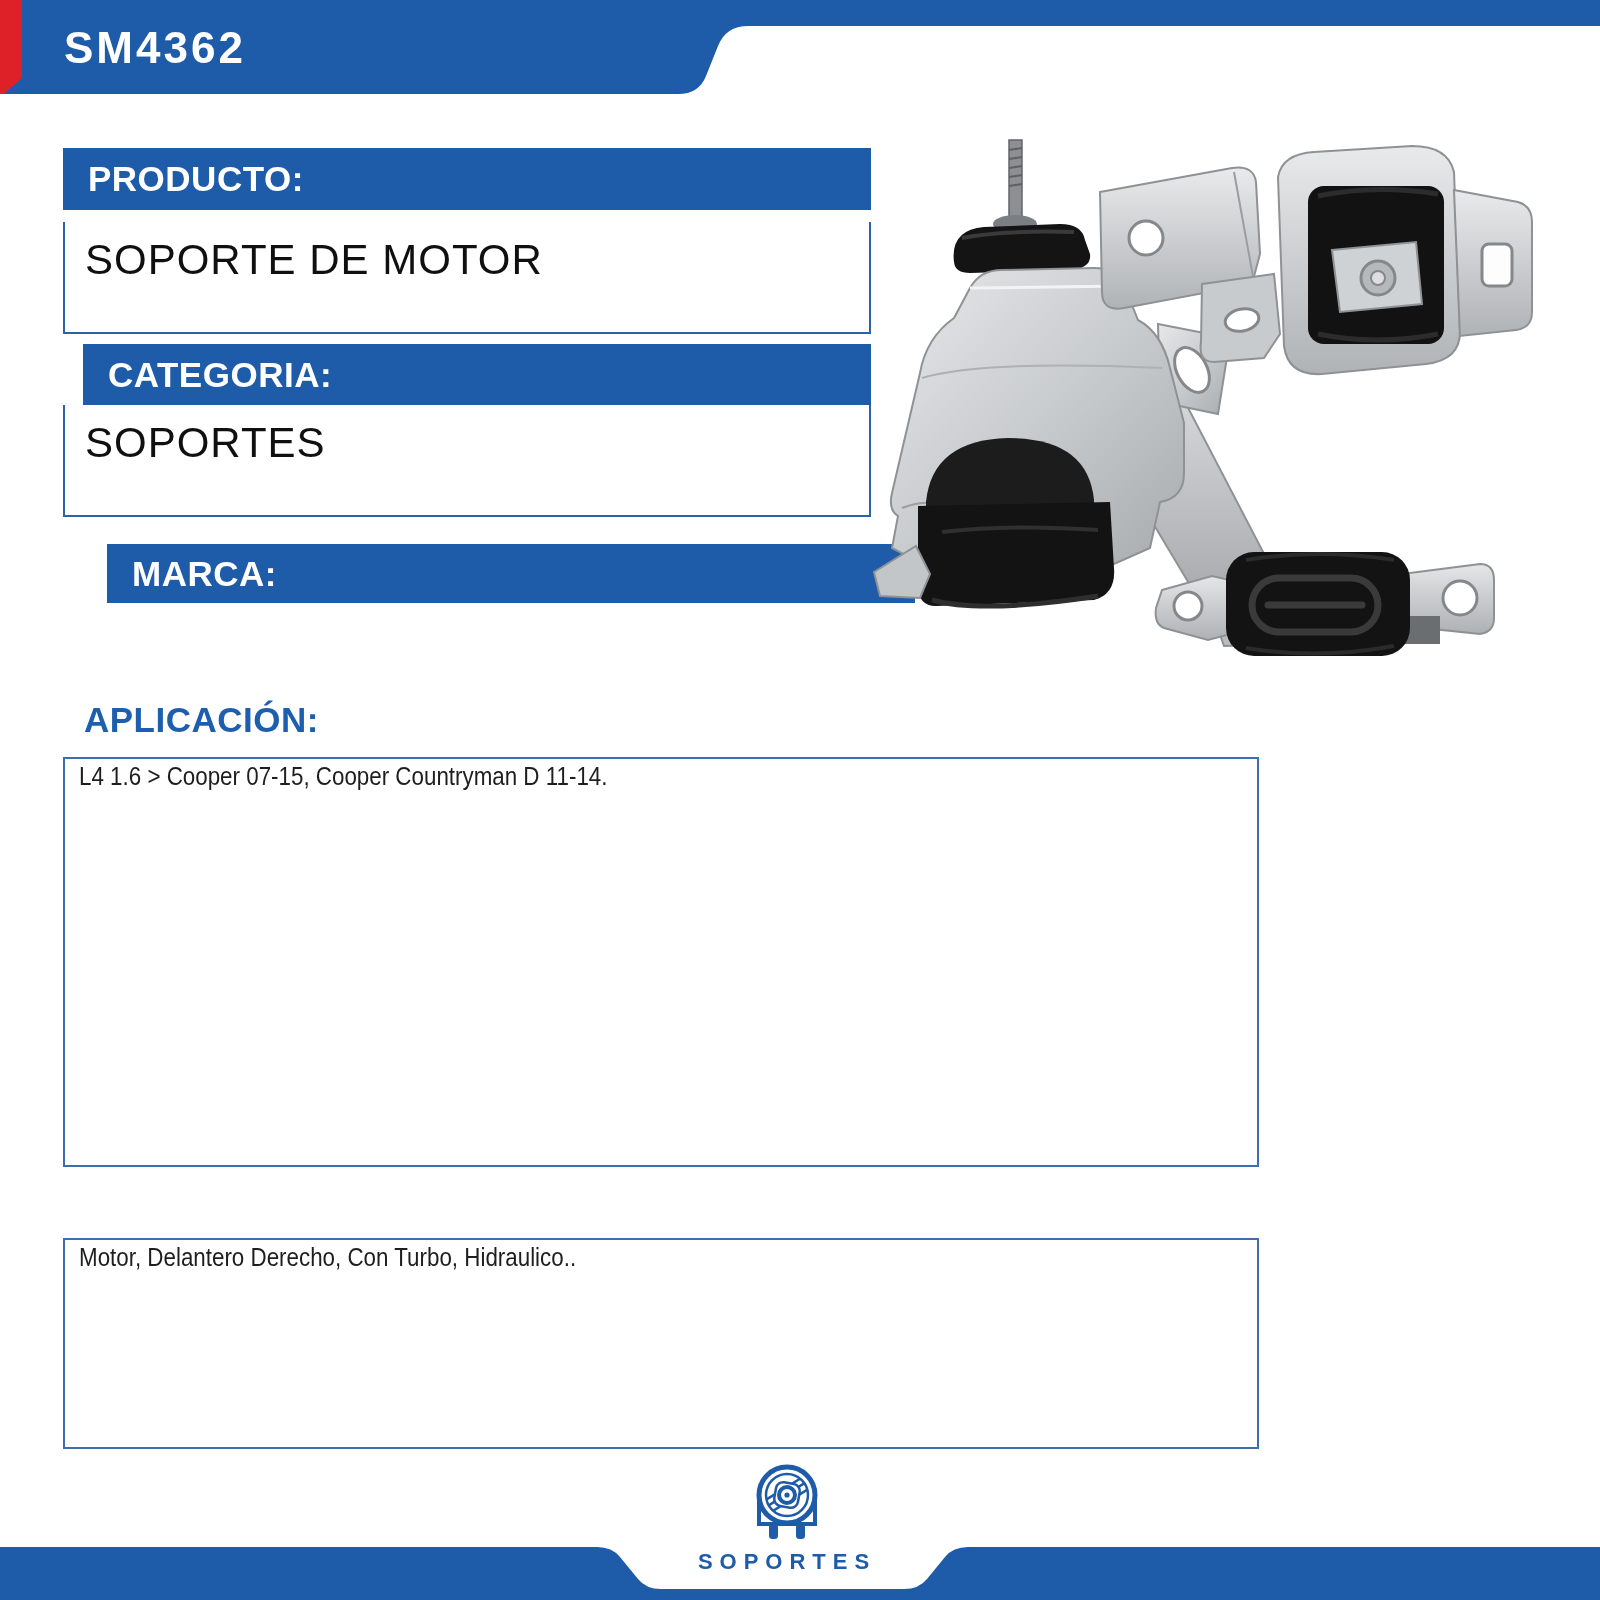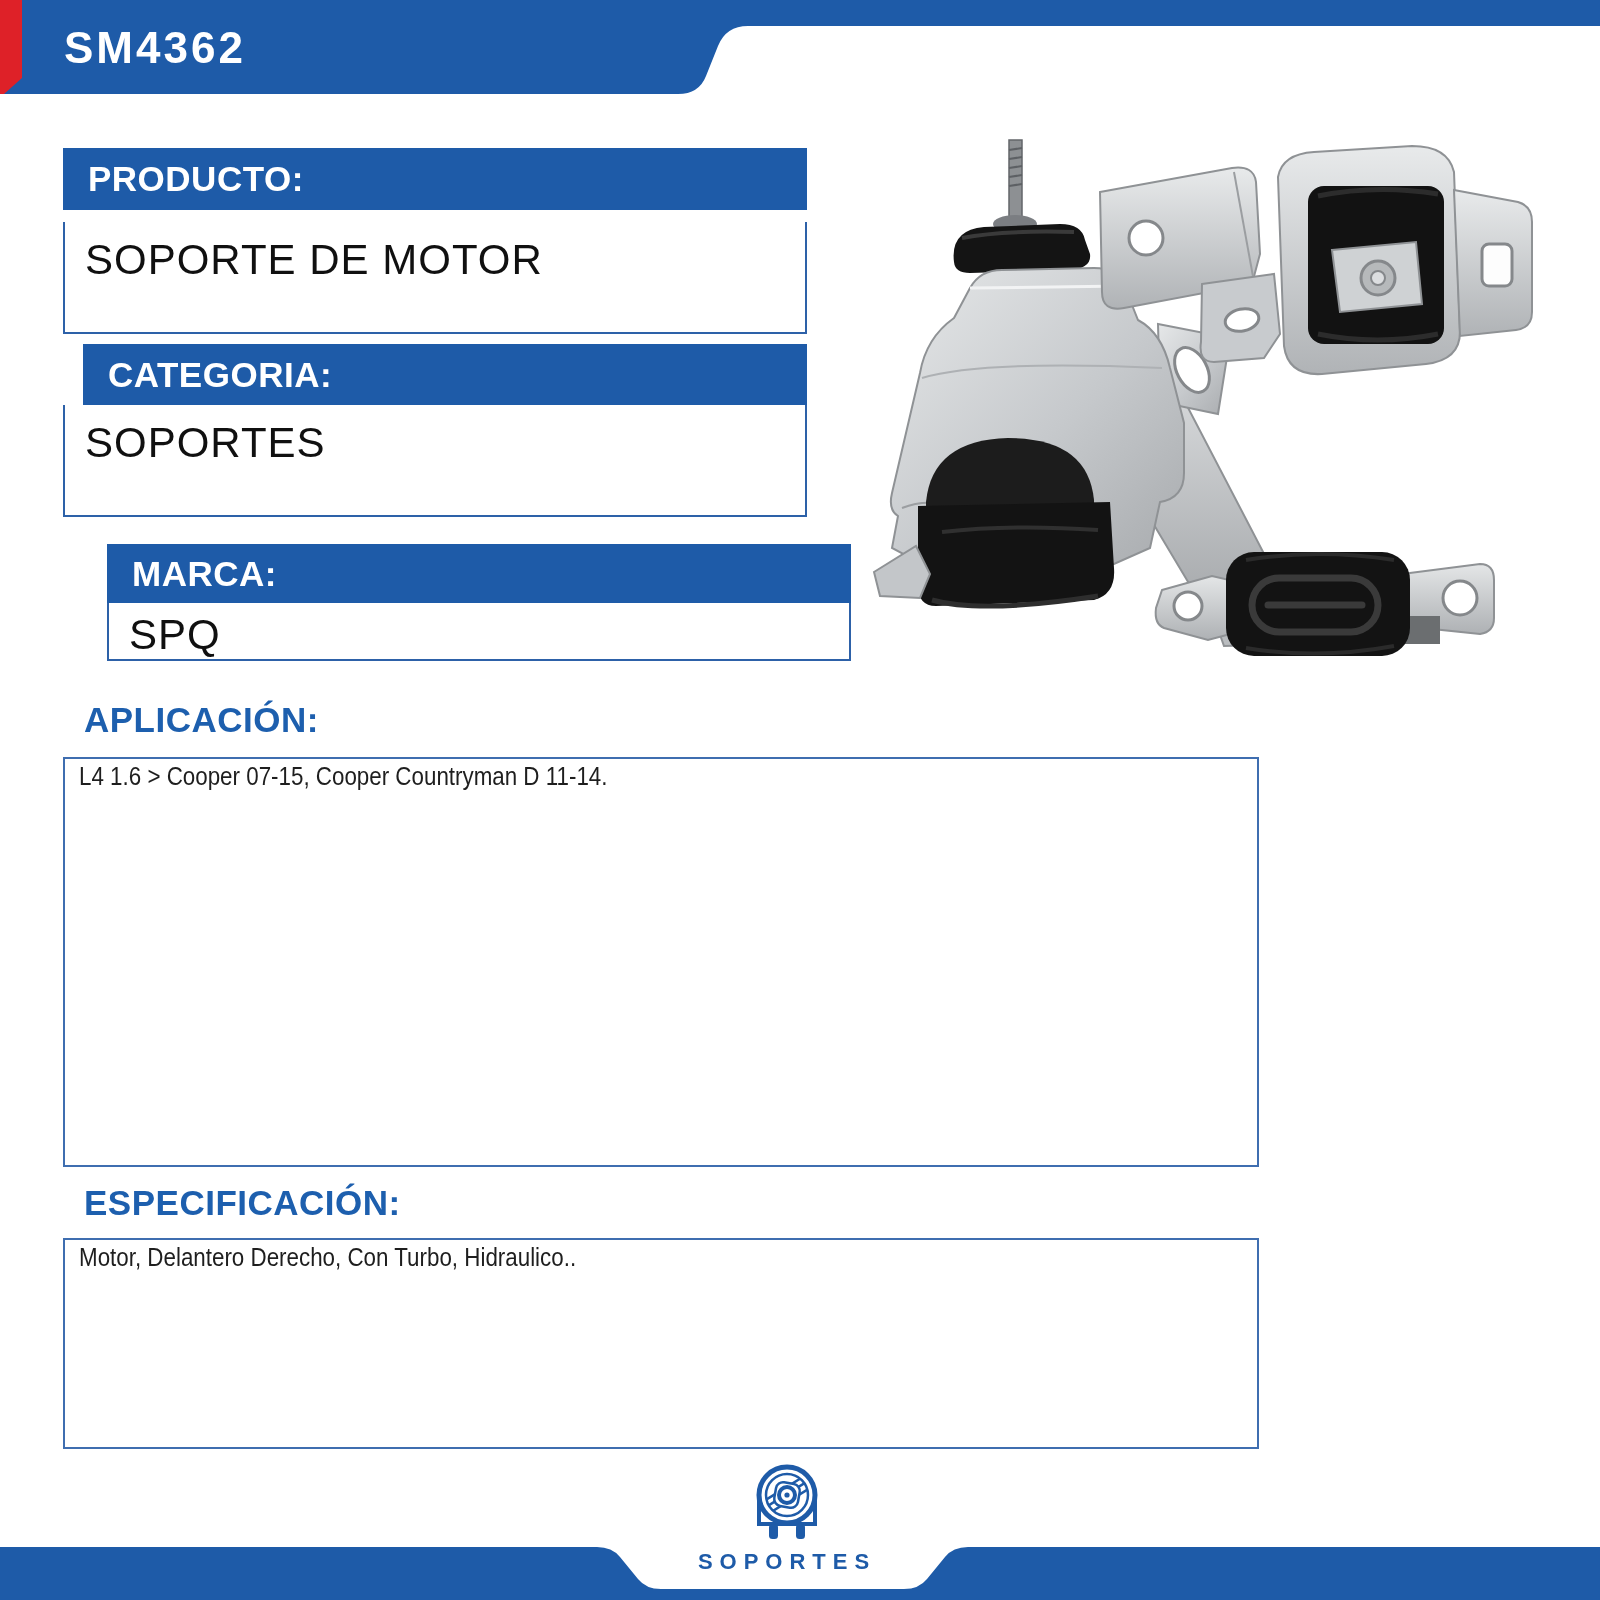--- a/index.html
+++ b/index.html
@@ -7,21 +7,21 @@
     position:relative;width:1600px;height:1600px;background:#ffffff;
     font-family:"Liberation Sans",sans-serif;overflow:hidden;
   }
   
   .header-svg{position:absolute;left:0;top:0;}
   .part-number{
     position:absolute;left:64px;top:6px;height:84px;display:flex;align-items:center;
     color:#ffffff;font-size:44px;font-weight:800;letter-spacing:3px;
   }
   
-  .info-box{position:absolute;left:63px;width:744px;}
+  .info-box{position:absolute;left:63px;width:808px;}
   .info-box .bar{
     background:#1e5ba8;color:#ffffff;font-weight:700;font-size:35px;letter-spacing:0.5px;
     display:flex;align-items:center;padding-left:25px;box-sizing:border-box;
   }
   .info-box .body{
     background:#ffffff;border:2px solid #2d61a8;border-top:none;box-sizing:border-box;
     font-size:42px;color:#101010;padding:14px 20px 0 20px;letter-spacing:1px;
   }
   #box-producto{top:148px;}  #box-producto .bar{height:62px;}  #box-producto .body{height:112px;margin-top:12px;}
   #box-categoria{top:344px;} #box-categoria .bar{height:61px;margin-left:20px;} #box-categoria .body{height:112px;}
@@ -66,21 +66,20 @@
   <div class="info-box" id="box-producto">
     <div class="bar">PRODUCTO:</div>
     <div class="body">SOPORTE DE MOTOR</div>
   </div>
   <div class="info-box" id="box-categoria">
     <div class="bar">CATEGORIA:</div>
     <div class="body">SOPORTES</div>
   </div>
   <div class="info-box" id="box-marca">
     <div class="bar">MARCA:</div>
-    <div class="body">SPQ</div>
   </div>
 
   <svg class="photo" id="photo-main" width="450" height="535" viewBox="0 0 450 535">
     <defs>
       <linearGradient id="alu1" x1="0" y1="0" x2="1" y2="1">
         <stop offset="0" stop-color="#e6e8e9"></stop>
           <stop offset="0.55" stop-color="#c6c9cc"></stop>
           <stop offset="1" stop-color="#a8abae"></stop>
       </linearGradient>
       <linearGradient id="alu2" x1="0" y1="0" x2="0" y2="1">
@@ -169,21 +168,20 @@
     <line x1="118" y1="67" x2="212" y2="67" stroke="#3a3a3a" stroke-width="7" stroke-linecap="round"></line>
     <path d="M96 22 Q168 10 244 22" stroke="#2b2b2b" stroke-width="4" fill="none"></path>
     <path d="M96 110 Q168 122 244 108" stroke="#2b2b2b" stroke-width="4" fill="none"></path>
   </svg>
 
   <div class="section-title" id="app-title">APLICACIÓN:</div>
   <div class="section-box" id="app-box">
     <span class="narrow">L4 1.6 &gt; Cooper 07-15, Cooper Countryman D 11-14.</span>
   </div>
 
-  <div class="section-title" id="spec-title">ESPECIFICACIÓN:</div>
   <div class="section-box" id="spec-box">
     <span class="narrow">Motor, Delantero Derecho, Con Turbo, Hidraulico..</span>
   </div>
 
   <svg class="footer-svg" width="1600" height="60" viewBox="0 0 1600 60">
     <path d="M0 7 H597 Q612 7 620 17 L638 39 Q646 49 661 49 H904 Q919 49 927 39 L945 17 Q953 7 968 7 H1600 V60 H0 Z" fill="#1e5ba8"></path>
   </svg>
   <svg class="footer-icon" width="84" height="88" viewBox="0 0 84 88">
     <defs>
         <clipPath id="wheelclip">

